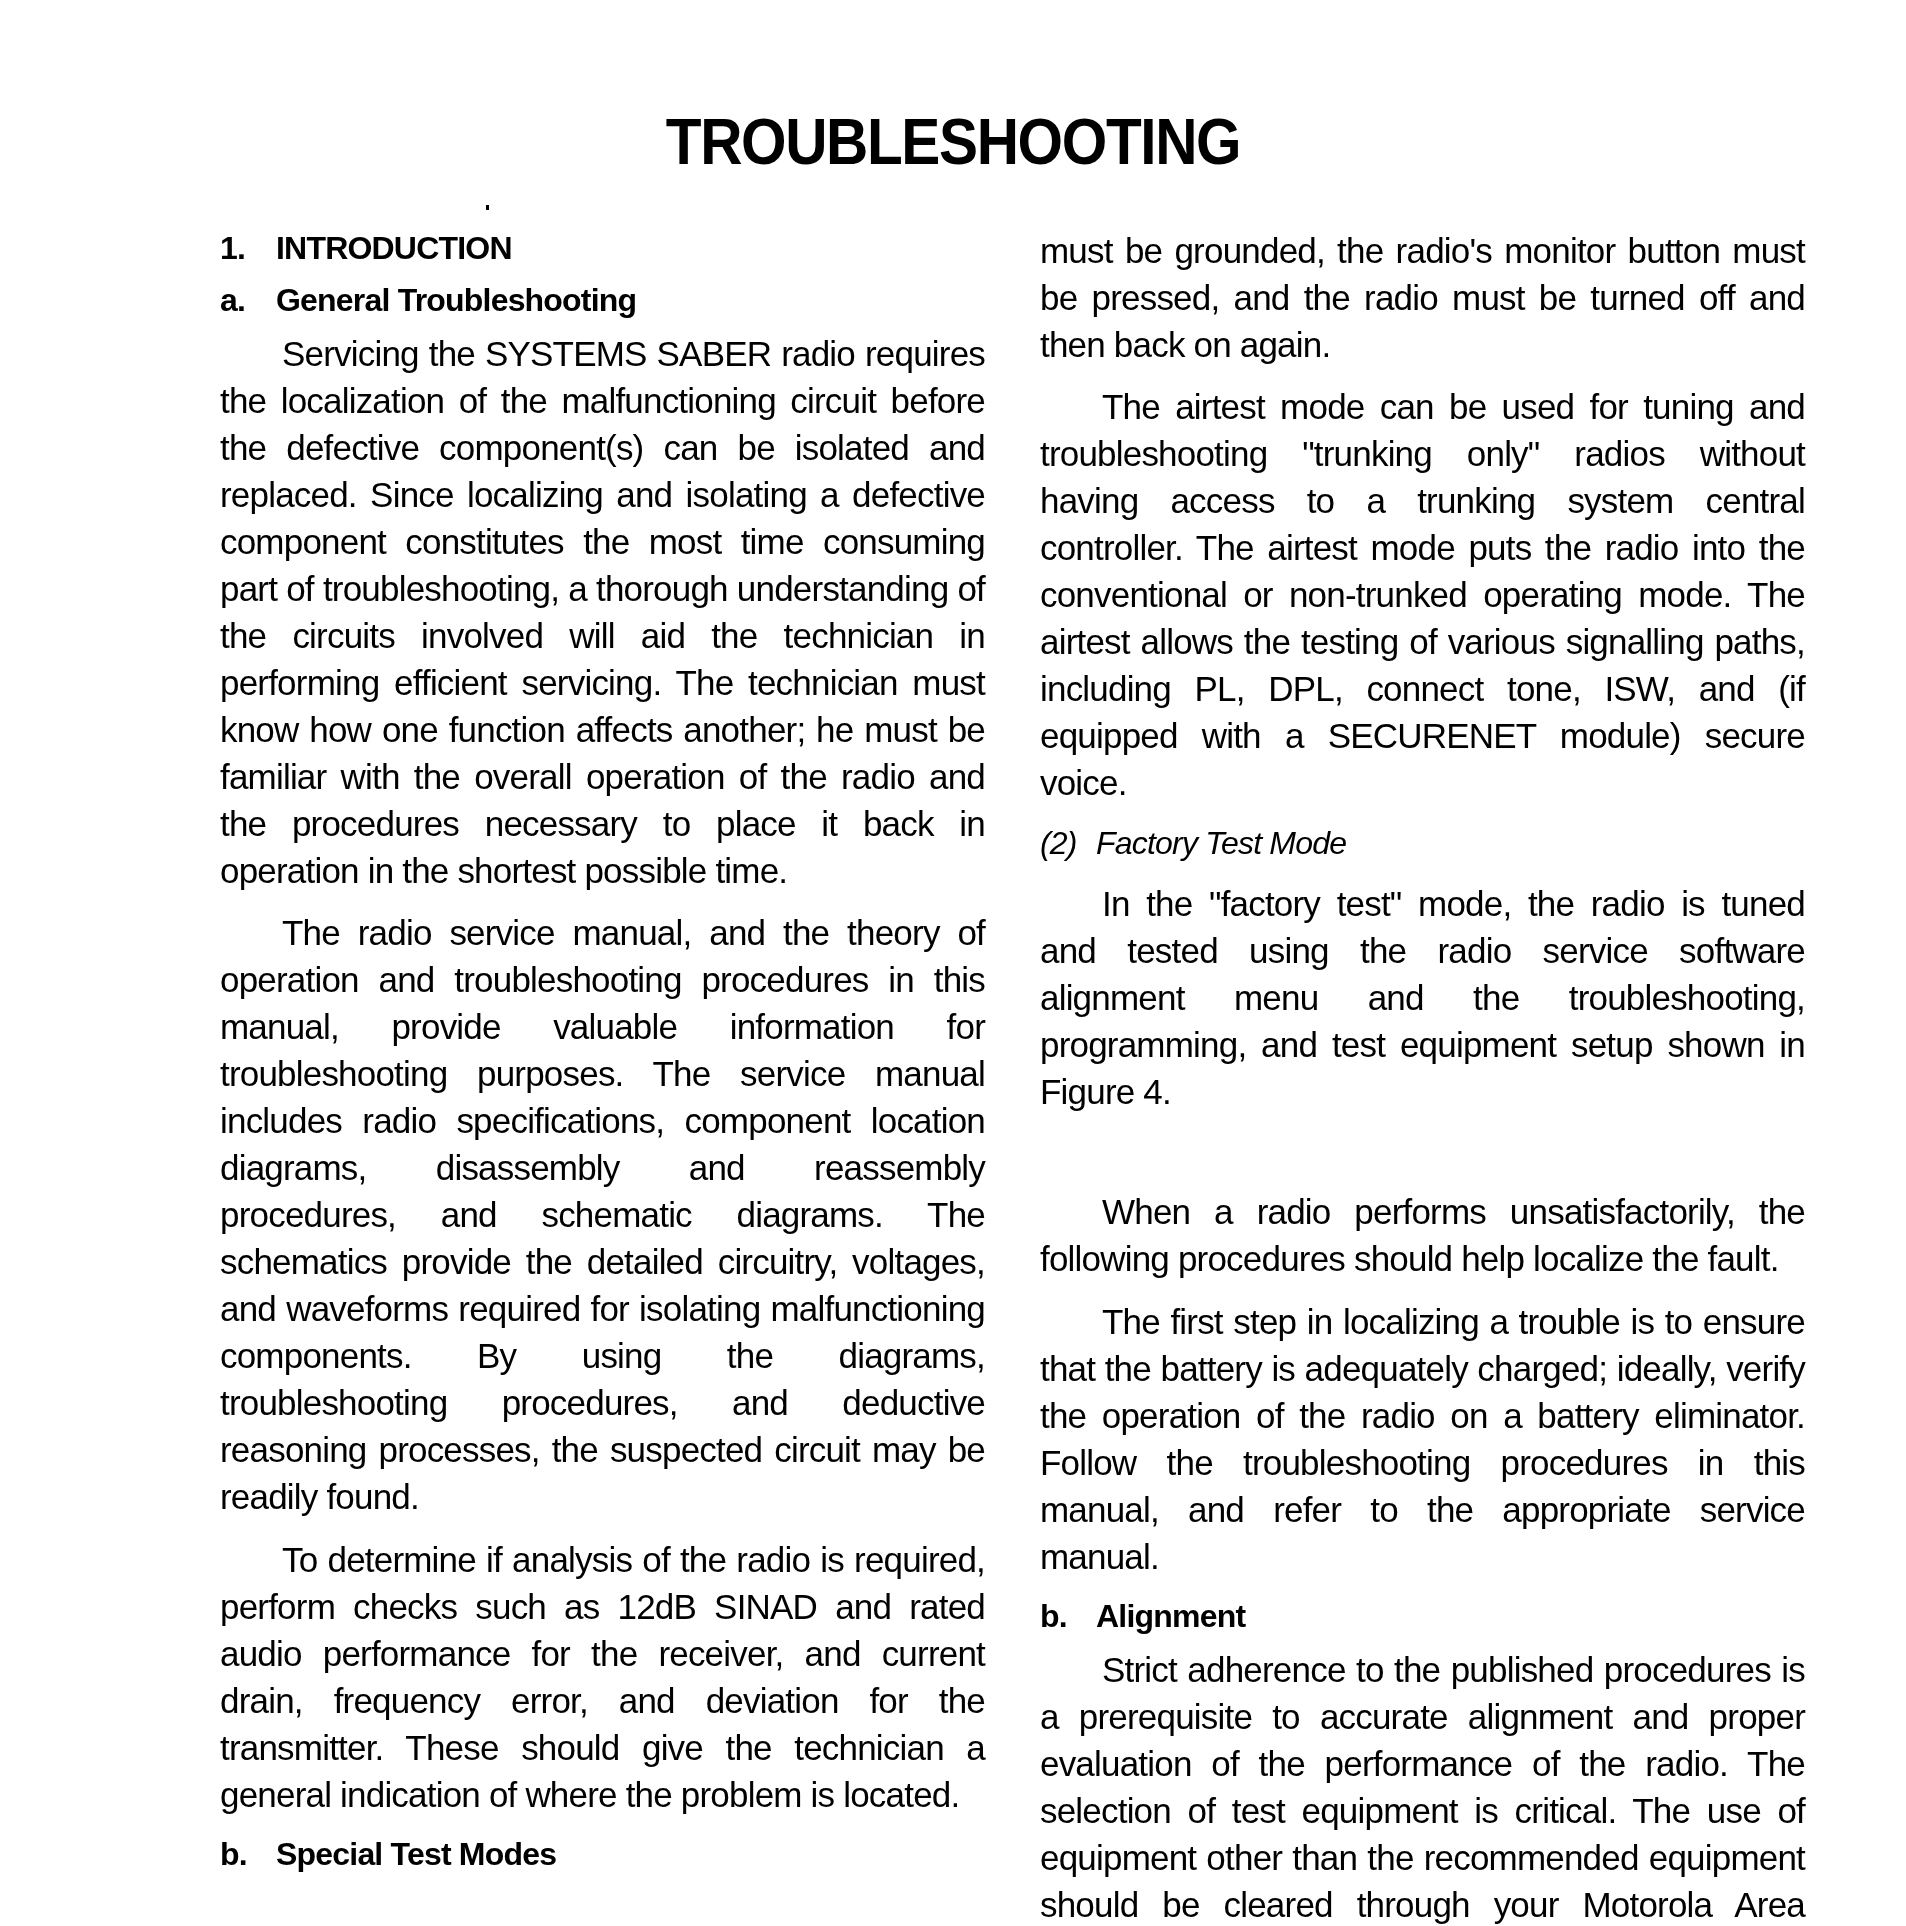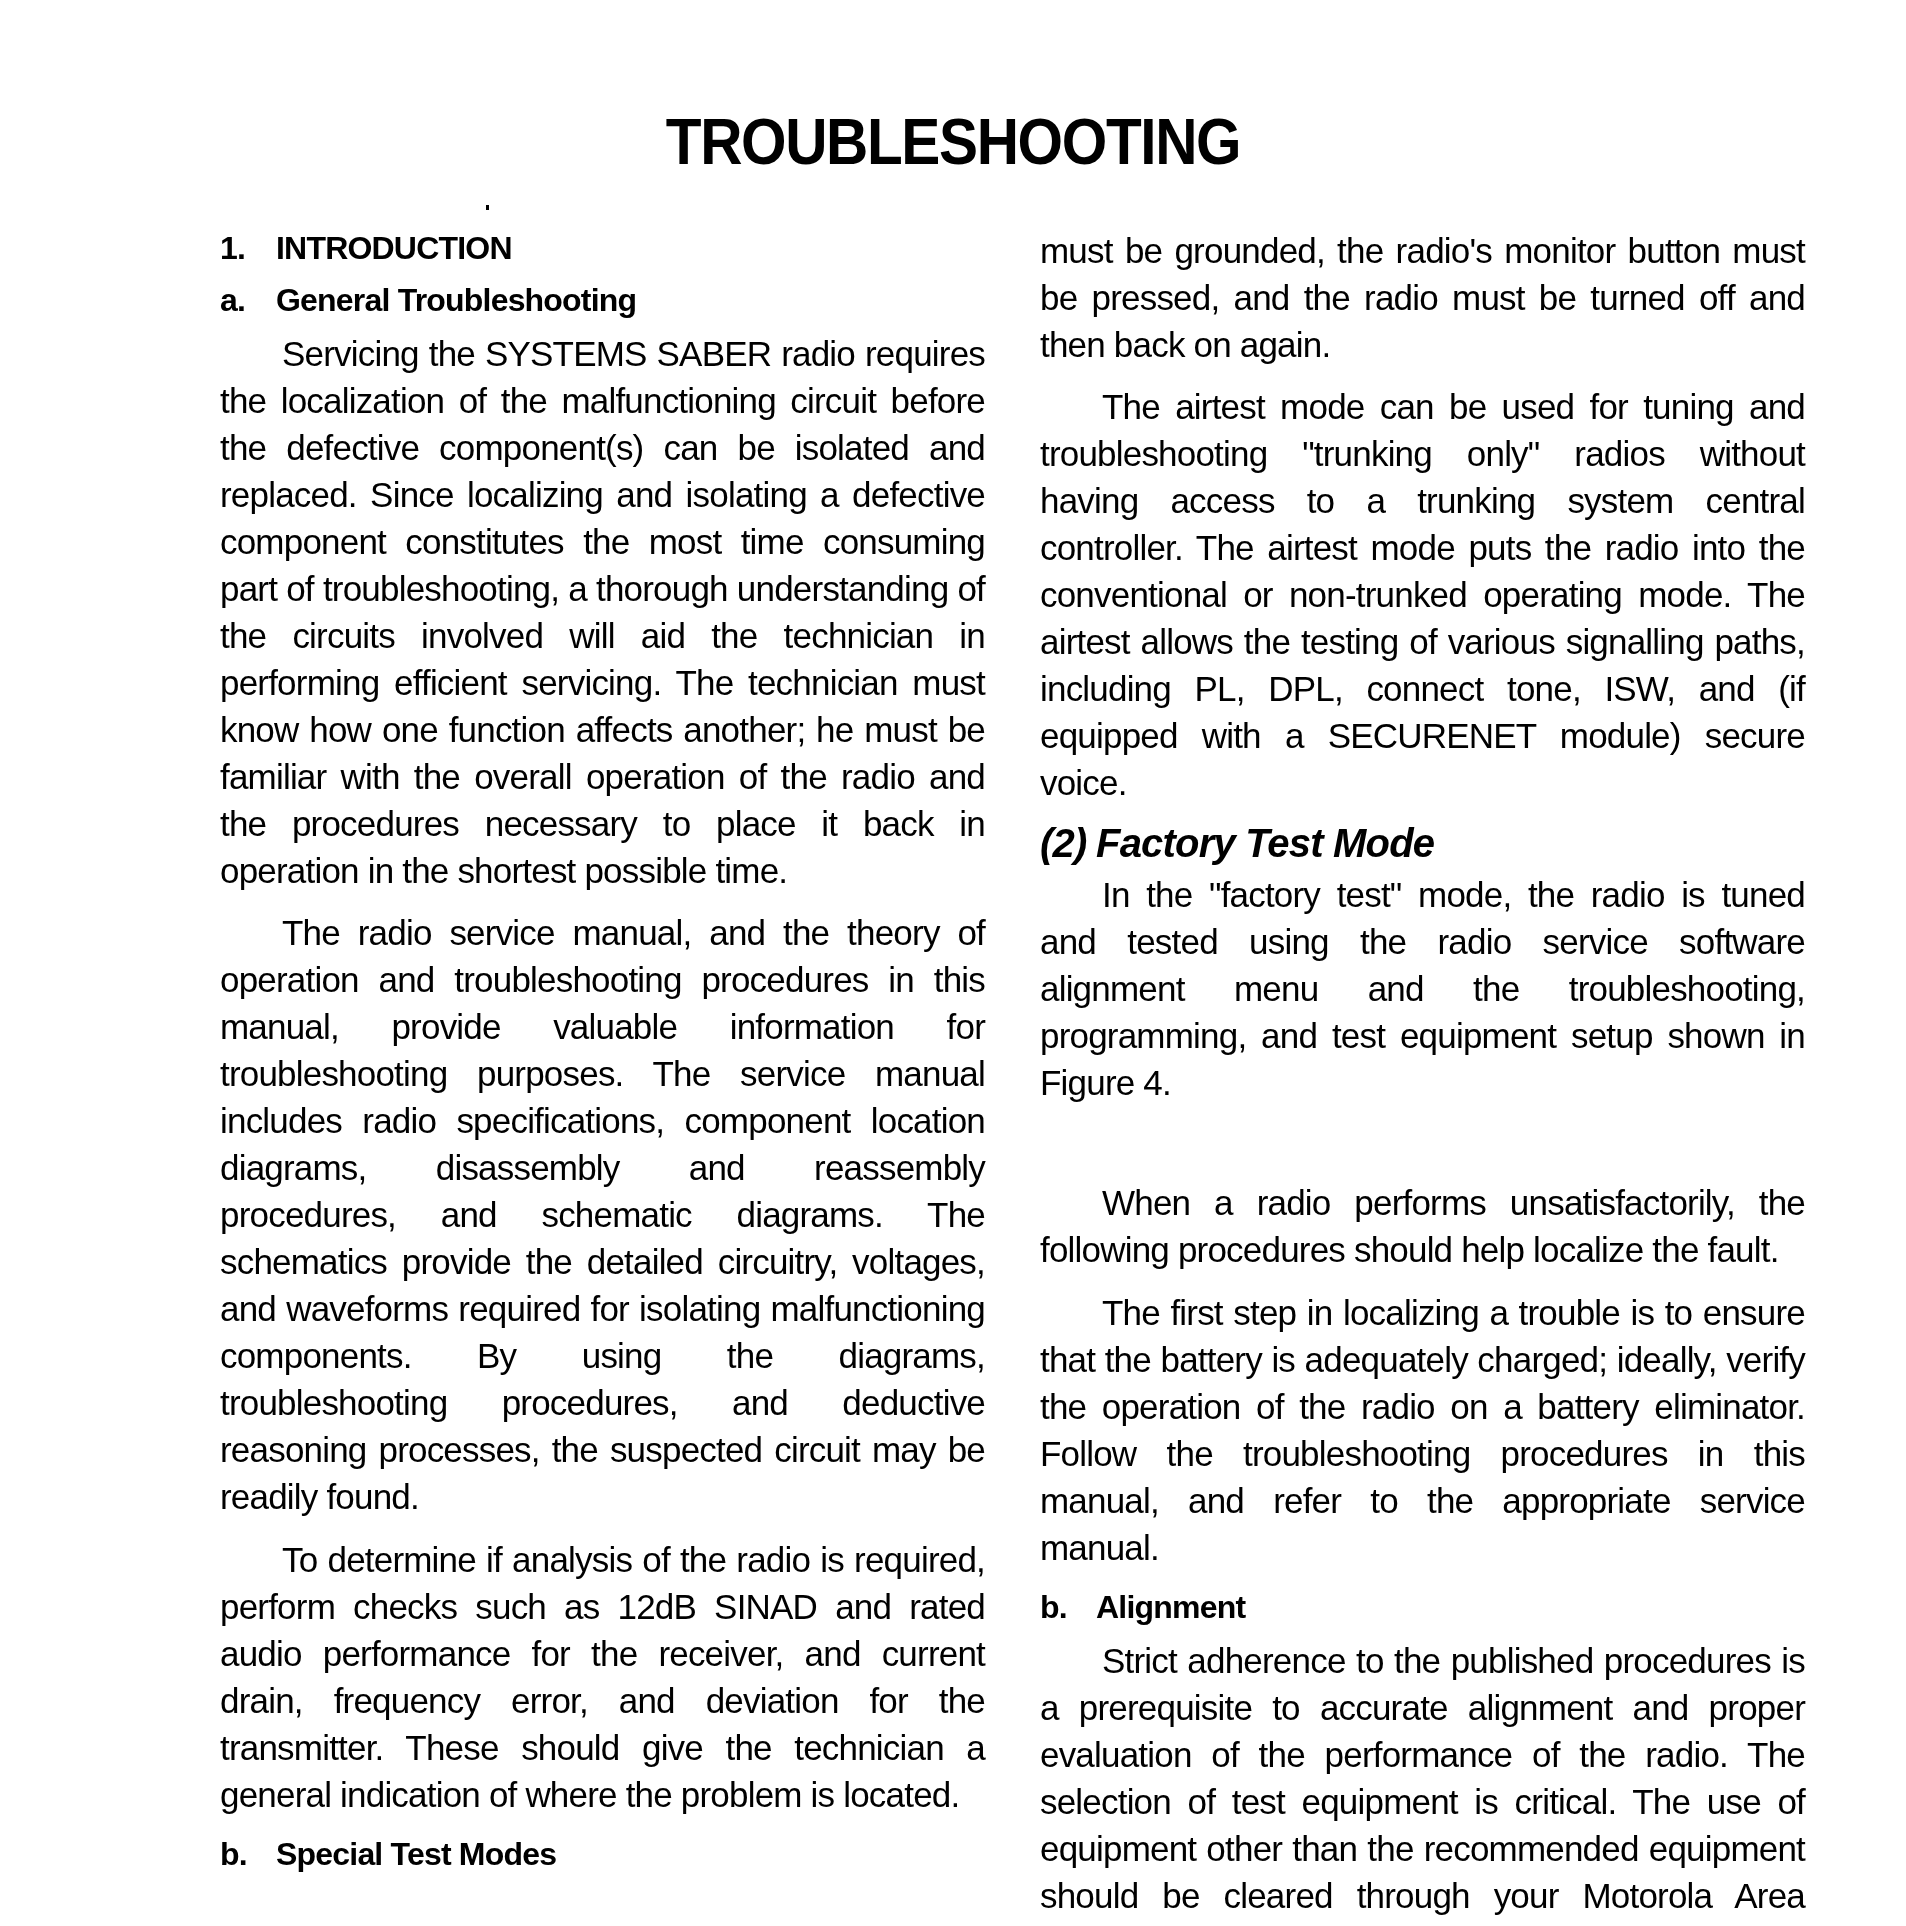--- a/index.html
+++ b/index.html
@@ -5,21 +5,21 @@
   html, body { margin: 0; padding: 0; background: #ffffff; }
   body { width: 1906px; height: 2547px; position: relative; overflow: hidden;
          font-family: "Liberation Sans", sans-serif; color: #000; }
   .title { position: absolute; top: 104px; left: 0; width: 1906px; text-align: center;
            font-size: 65px; font-weight: bold; letter-spacing: -1.5px; transform: scaleX(0.9); }
   .col { position: absolute; top: 227px; width: 765px; }
   .col-left { left: 220px; }
   .col-right { left: 1040px; }
   .h1 { font-size: 32px; font-weight: bold; margin: 0 0 8.5px 0; line-height: 43px; letter-spacing: -0.8px; }
   .h2 { font-size: 32px; font-weight: bold; margin: 0 0 8.5px 0; line-height: 43px; letter-spacing: -0.8px; }
-  .h3 { font-size: 40px; font-style: italic; margin: 0 0 6px 0; line-height: 43px; letter-spacing: -0.8px; font-weight: bold; }
+  .h3 { font-size: 32px; font-style: italic; margin: 0 0 15px 0; line-height: 43px; letter-spacing: -0.8px; }
   .num { display: inline-block; width: 56px; }
   p { font-size: 35px; line-height: 47px; margin: 0 0 15.4px 0; text-align: justify;
       text-indent: 62px; letter-spacing: -0.8px; }
   p.cont { text-indent: 0; }
   .gap { height: 58px; }
   .speck { position: absolute; left: 486px; top: 205px; width: 3.1px; height: 4.6px; background: #000; }
 </style>
 </head>
 <body>
 

